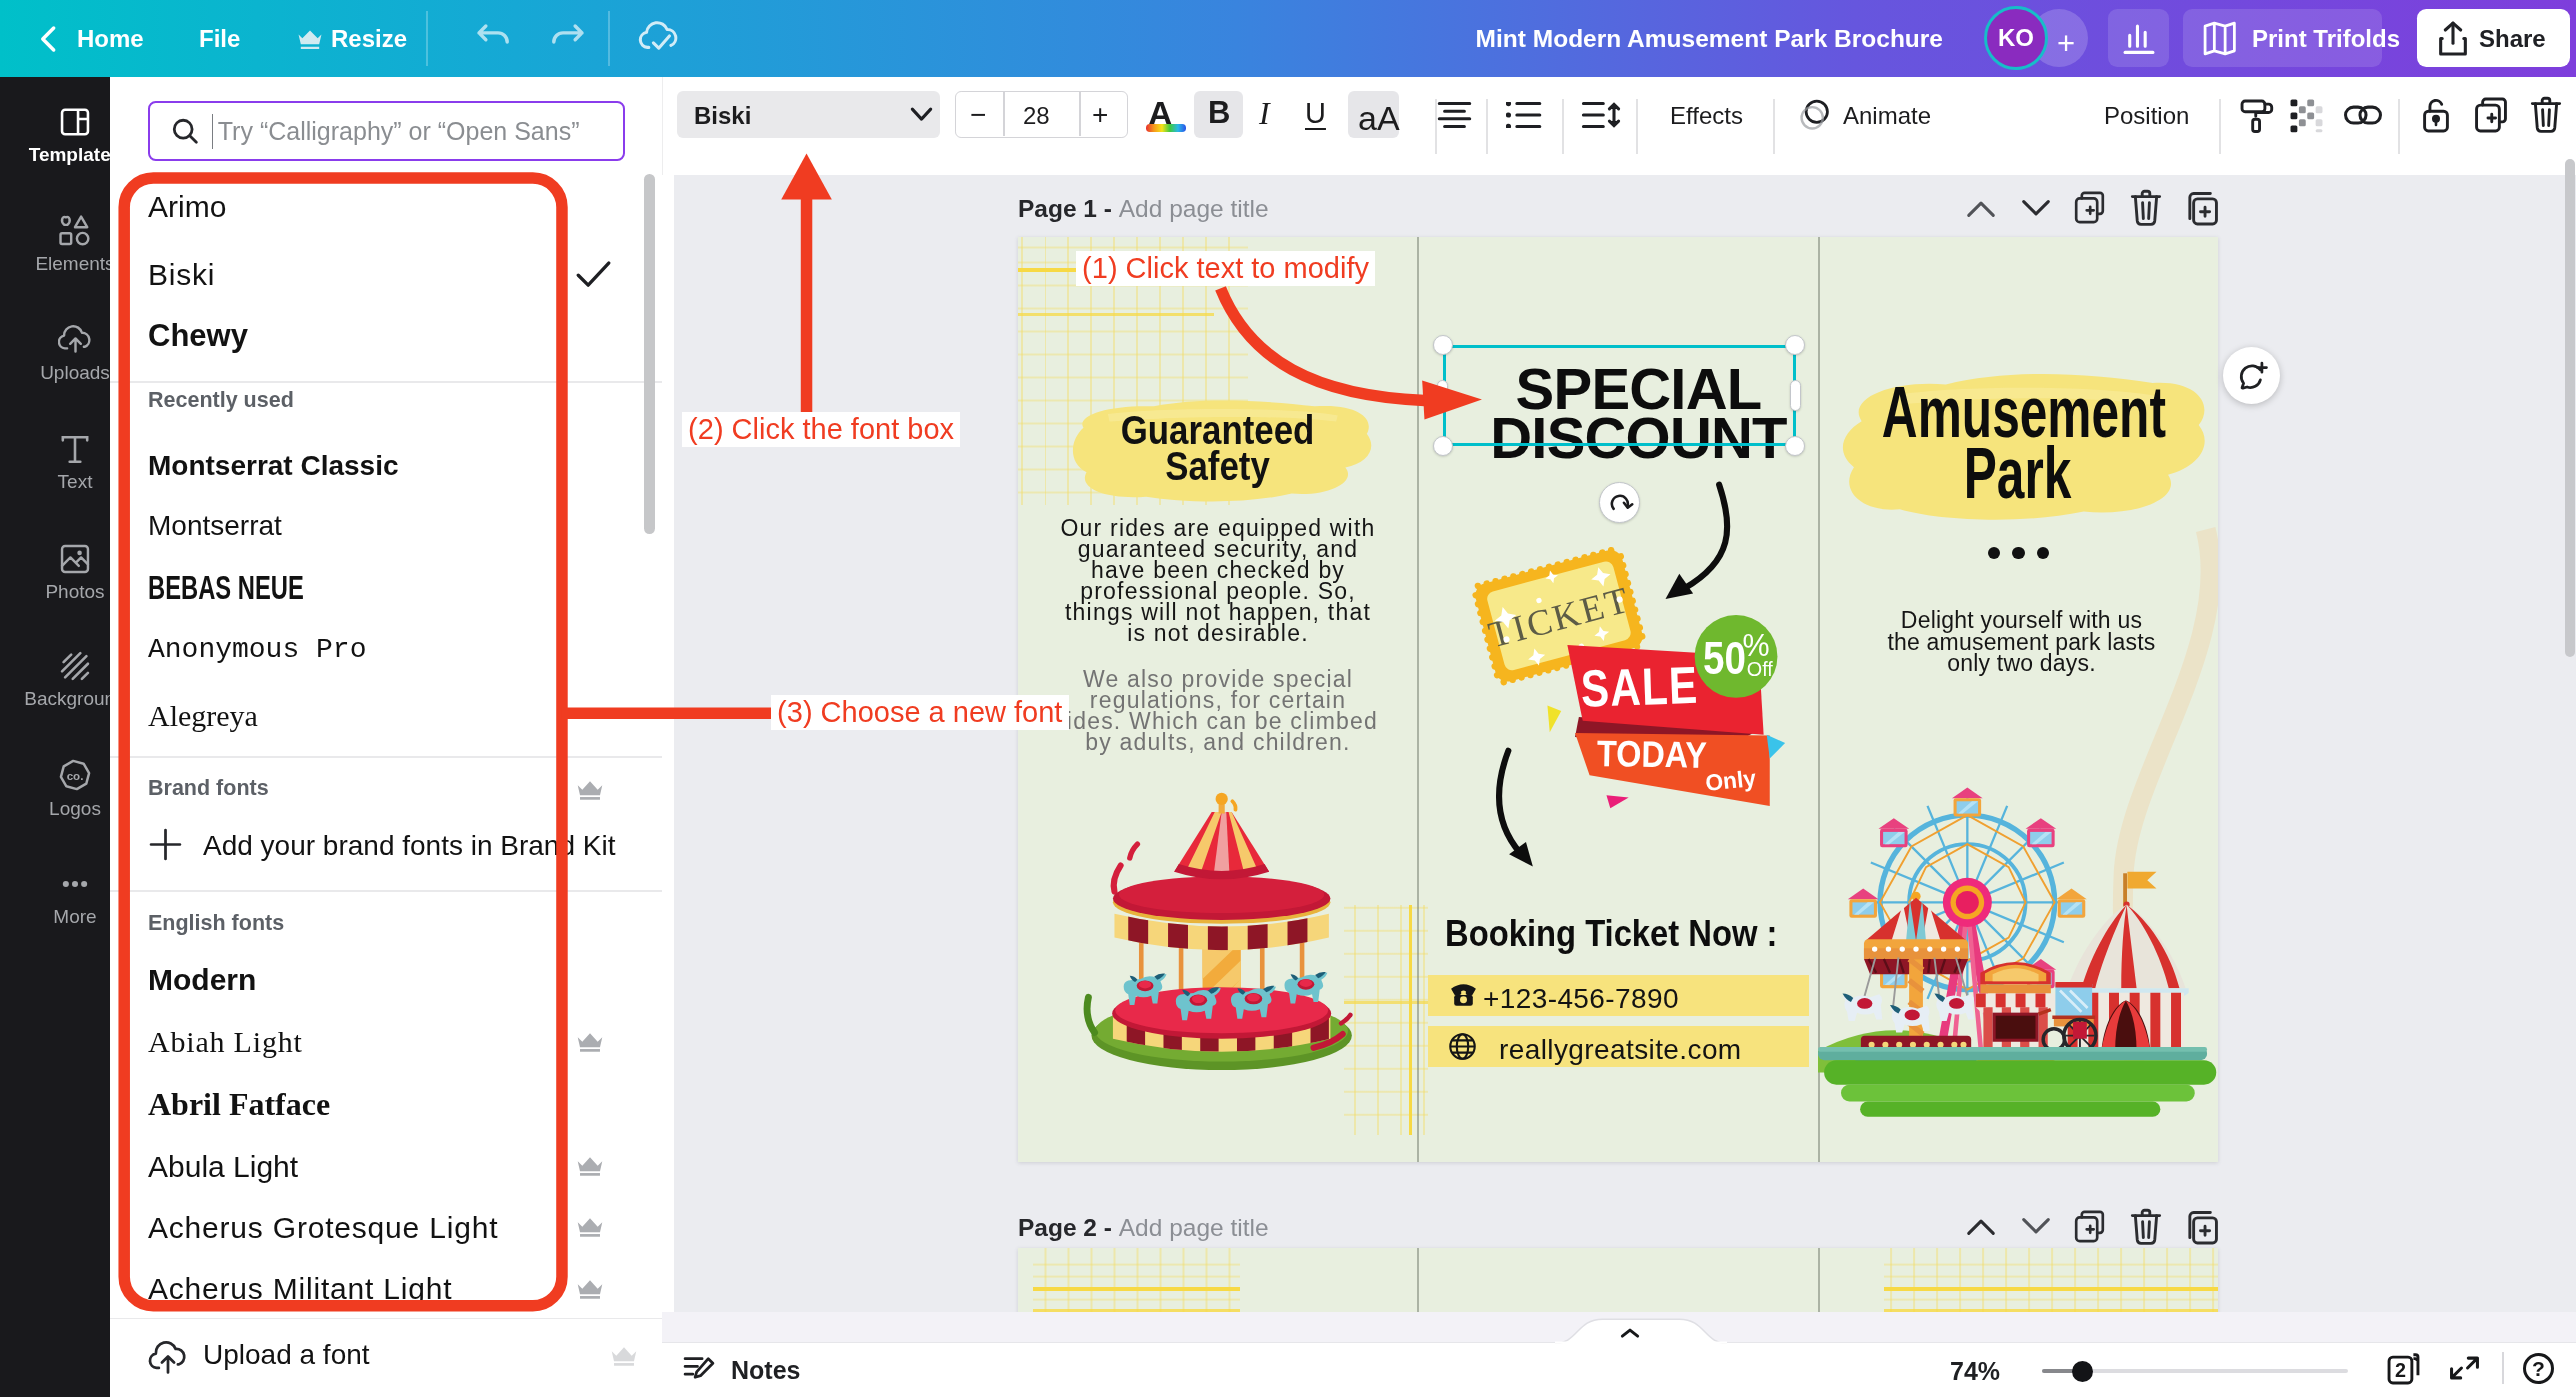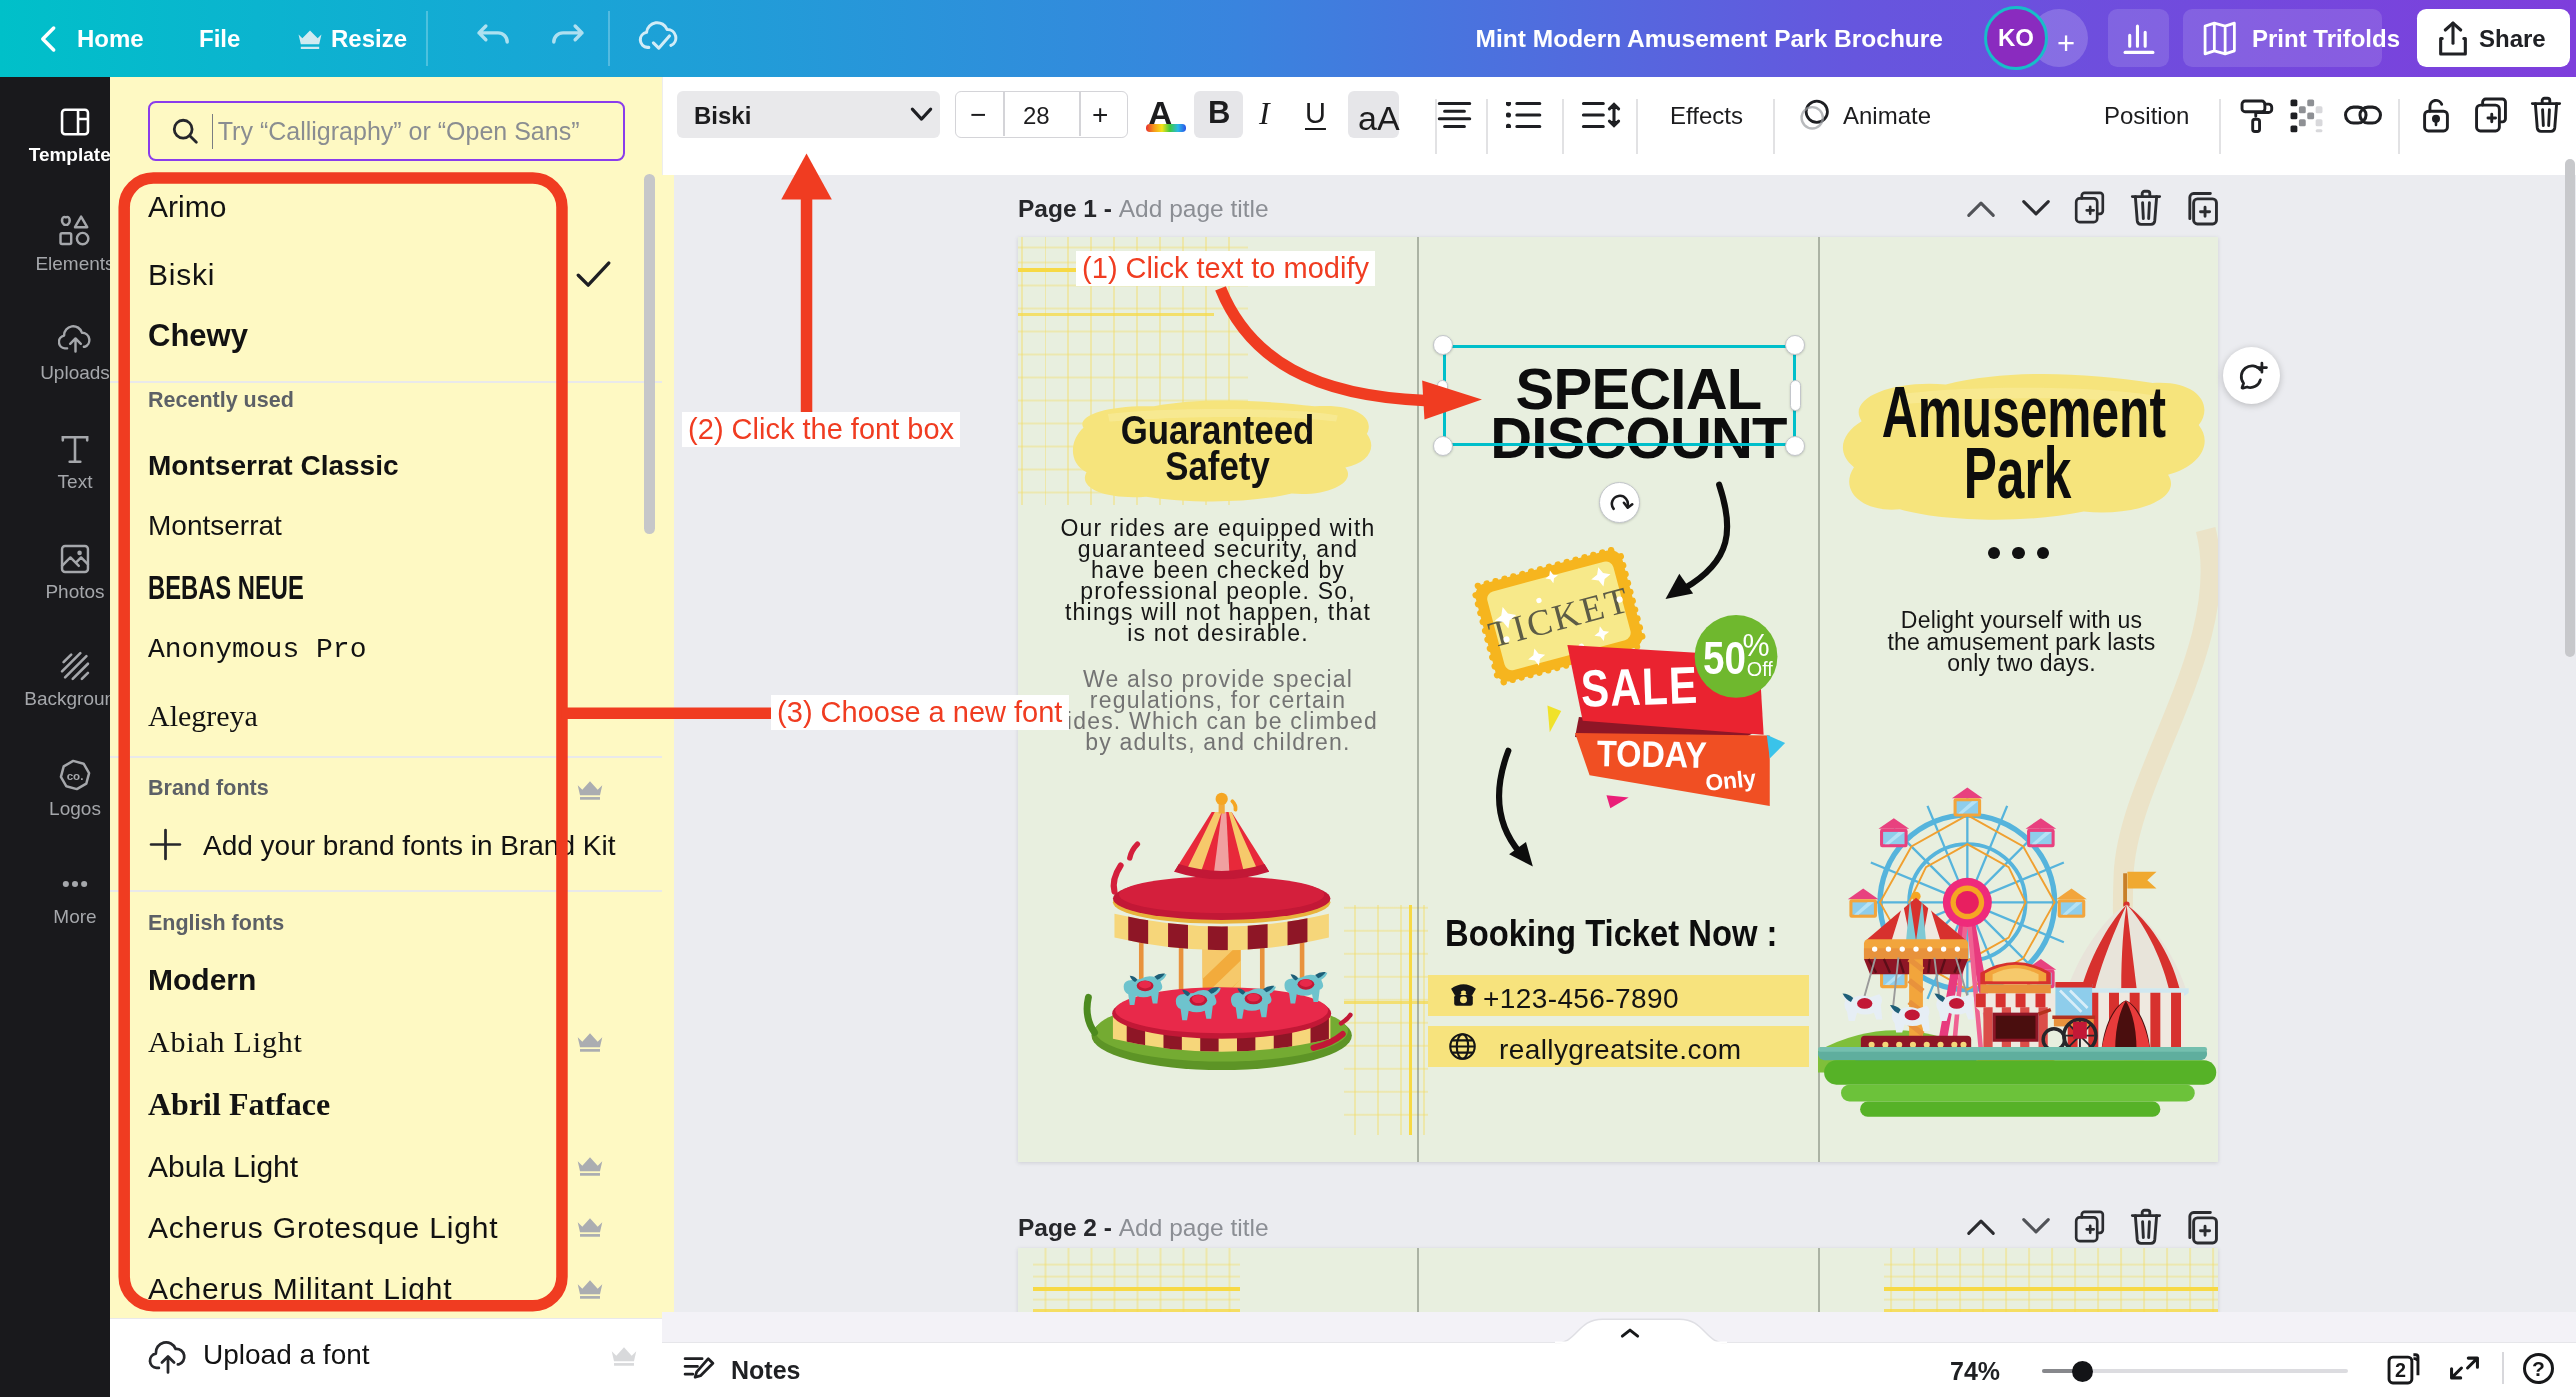--- a/index.html
+++ b/index.html
@@ -16,21 +16,21 @@
   .tb-sep { width:1.5px; height:55px; background:rgba(255,255,255,.25); }
 
   
   #sidebar { position:absolute; left:0; top:77px; width:110px; height:1321px; background:#19191c; }
   .sb-item { position:absolute; left:0; width:110px; text-align:center; color:#a5a7ab;margin-left:20px; }
   .sb-item .lbl { font-size:19px; margin-top:6.1px; }
   .sb-item svg { display:block; margin:0 auto; }
   .sb-item.active { color:#fff; }
 
   
-  #panel { position:absolute; left:110px; top:77px; width:624px; height:1321px; background:#fef9c3; }
+  #panel { position:absolute; left:110px; top:77px; width:624px; height:1321px; background:#ffffff; }
   #searchbox { position:absolute; left:38px; top:24px; width:477px; height:60px; border:2.3px solid #8a3cec; border-radius:7.7px; display:flex; align-items:center; }
   #searchbox .ph { color:#8a8d91; font-size:25px; }
   .fontitem { position:absolute; left:38px; color:#121212; white-space:nowrap; }
   .sect { position:absolute; left:38px; color:#5c6066; font-size:21.5px; font-weight:700; }
   .pdiv { position:absolute; left:0; width:552px; height:1.5px; background:#e9e9eb; }
   .crown { position:absolute; }
   #uploadbar { position:absolute; left:0; top:1241px; width:552px; height:80px; background:#fff; border-top:1.5px solid #e9e9eb; }
   #pscroll { position:absolute; left:534px; top:97px; width:10.7px; height:360px; background:#c6c7c9; border-radius:5.4px; }
 
   

